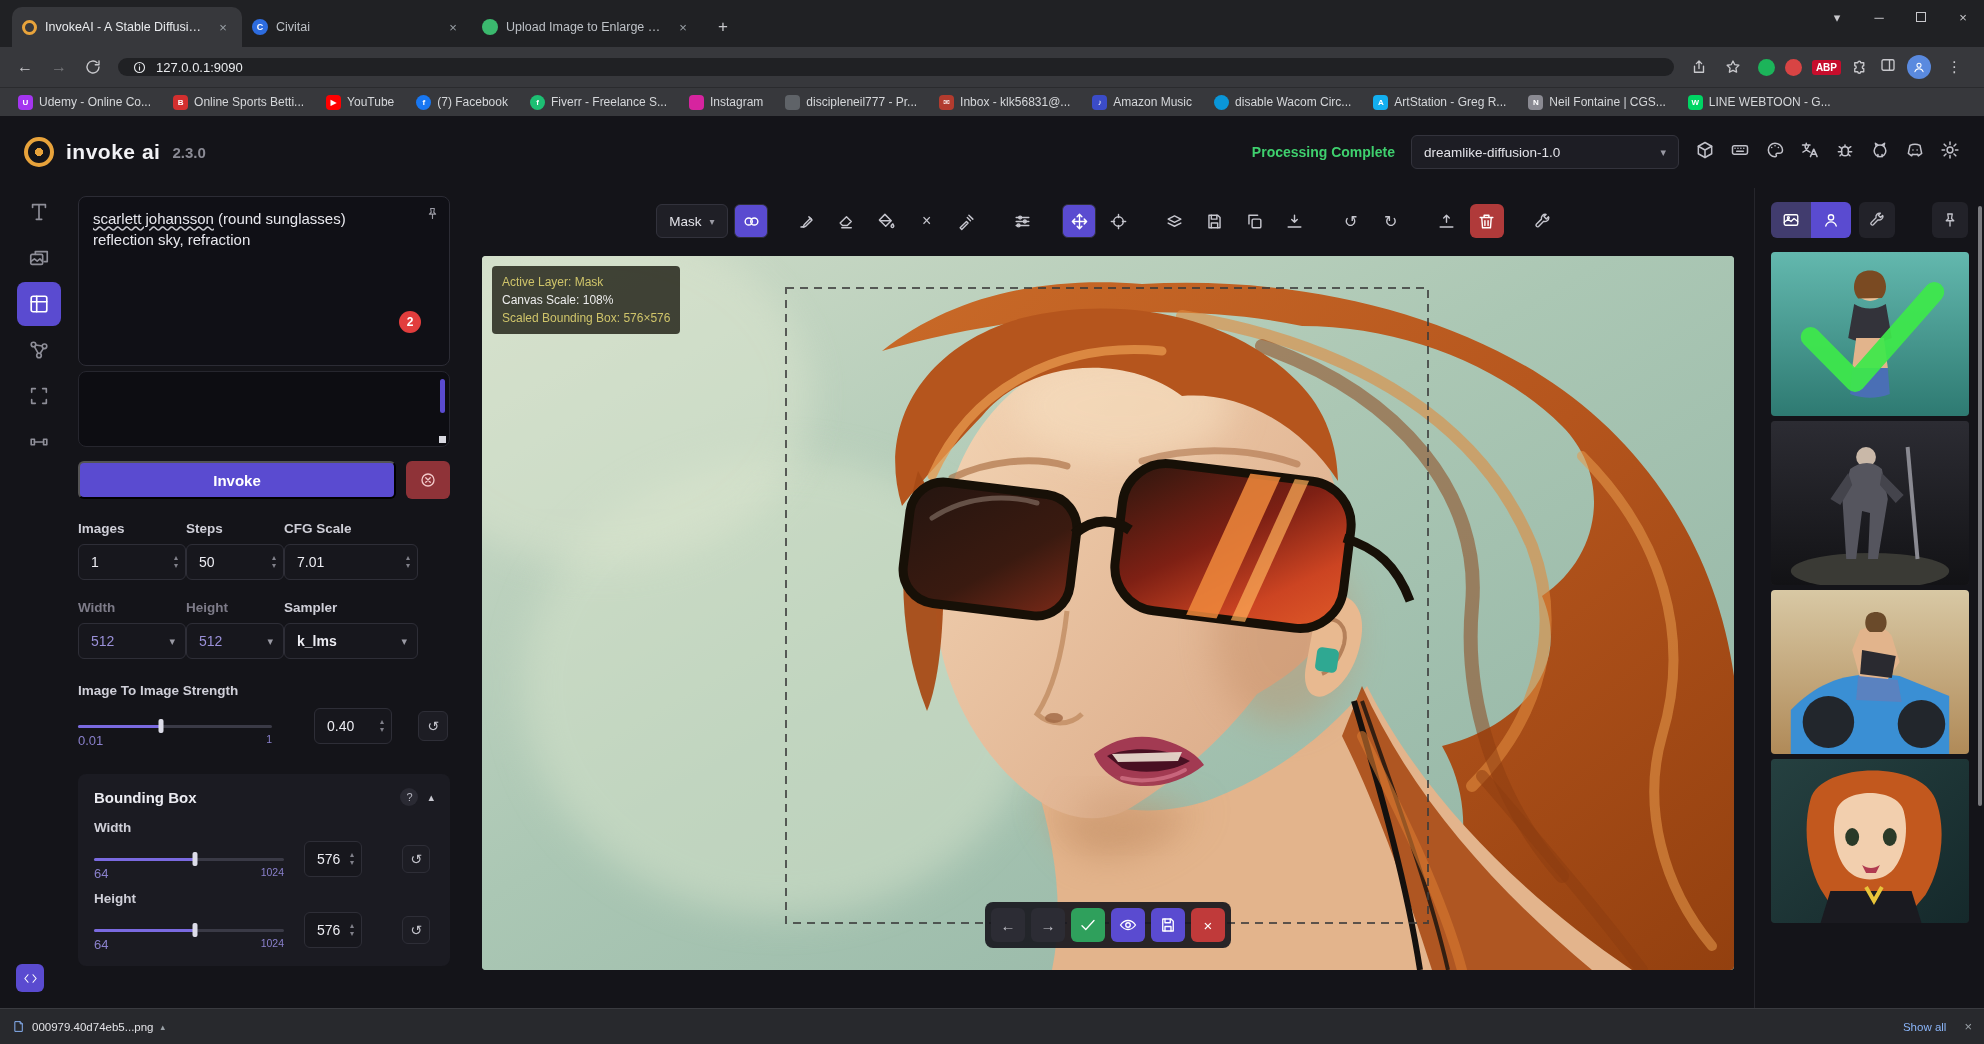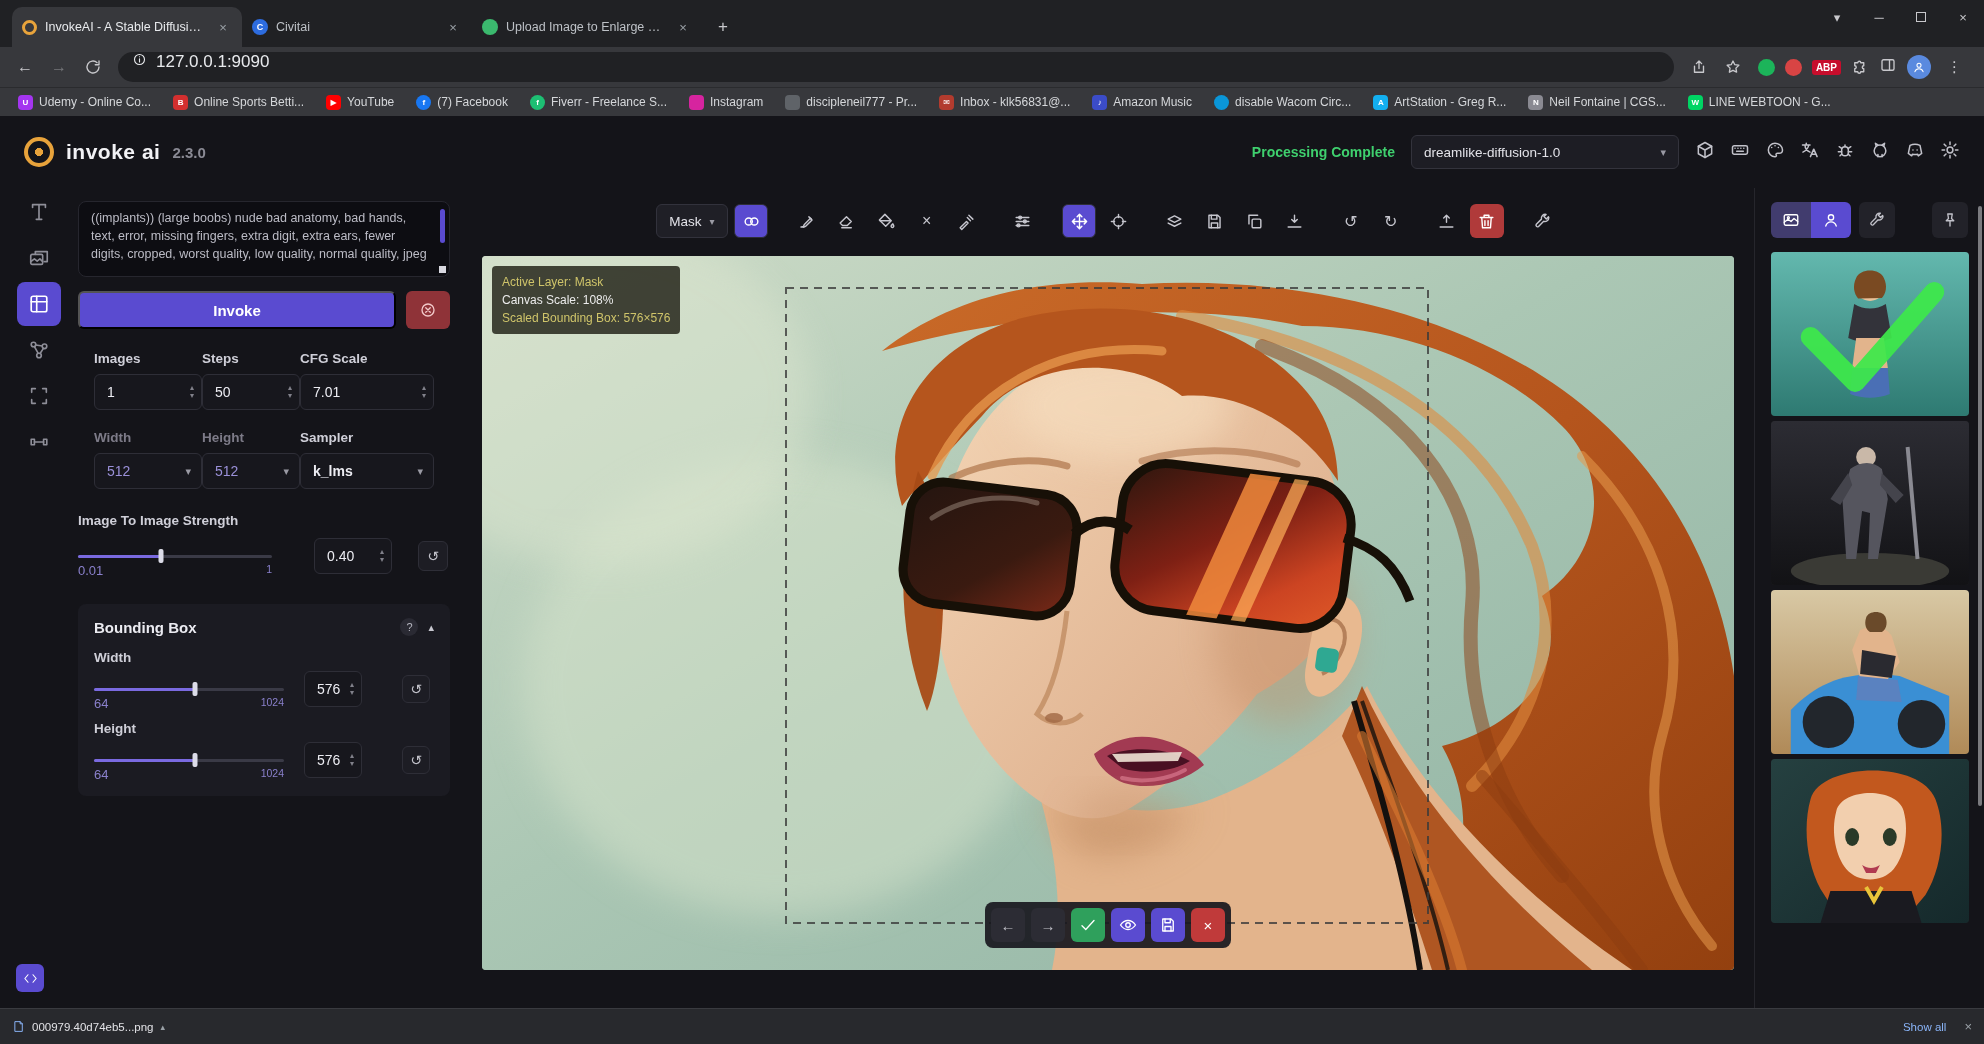--- a/index.html
+++ b/index.html
@@ -22,21 +22,21 @@
   .fav.ring{background:transparent;border:3px solid #e8a33b;border-radius:50%;width:15px;height:15px}
   .newtab{width:30px;height:30px;margin:0 0 5px 6px;display:flex;align-items:center;justify-content:center;color:#c8c8cc;font-size:17px;border-radius:50%}
   .win-controls{margin-left:auto;display:flex;align-self:flex-start}
   .win-btn{width:42px;height:34px;display:flex;align-items:center;justify-content:center;color:#c8c8cc;font-size:13px}
   .sq{width:10px;height:10px;border:1.5px solid #c8c8cc}
 
   
   .toolbar-row{height:40px;background:var(--chrome2);display:flex;align-items:center;padding:0 10px;gap:4px}
   .nav-btn{width:30px;height:30px;border-radius:50%;display:flex;align-items:center;justify-content:center;color:#c8c8cc;font-size:16px}
   .nav-btn.dim{color:#75767a}
-  .omnibox{flex:1;height:30px;background:var(--chrome1);border-radius:15px;display:flex;align-items:flex-start;gap:9px;padding:0 14px;margin:0 6px;color:#e8eaed;font-size:17px}
+  .omnibox{flex:1;height:18px;background:var(--chrome1);border-radius:15px;display:flex;align-items:center;gap:9px;padding:0 14px;margin:0 6px;color:#e8eaed;font-size:13px}
   .ext-row{display:flex;align-items:center;gap:10px;padding:0 6px}
   .ext-dot{width:17px;height:17px;border-radius:50%}
   .abp{height:15px;padding:0 4px;border-radius:3px;background:#c70d2c;color:#fff;font-size:10px;font-weight:bold;display:flex;align-items:center}
   .avatar{width:24px;height:24px;border-radius:50%;background:#5a8adf;display:flex;align-items:center;justify-content:center;color:#fff}
   .dots{color:#c8c8cc;font-size:15px;padding:0 6px}
 
   
   .bookmarks-row{height:30px;background:var(--chrome2);border-top:1px solid #2a2b2e;display:flex;align-items:center;gap:22px;padding:0 18px;font-size:12px;color:#d5d7da;overflow:hidden}
   .bm{display:flex;align-items:center;gap:6px;white-space:nowrap}
   .bm .fav{width:15px;height:15px;font-size:8px}
@@ -71,21 +71,21 @@
   .wavy{text-decoration:underline;text-decoration-style:wavy;text-decoration-color:#c9c9cf}
   .prompt-pin{position:absolute;top:9px;right:9px;color:#9a9aa4}
   .badge{position:absolute;right:28px;bottom:32px;width:22px;height:22px;border-radius:50%;background:#e23d3d;color:#fff;font-size:12px;font-weight:bold;display:flex;align-items:center;justify-content:center}
   .neg-box{position:relative;height:76px;background:#0d0d12;border:1px solid #26262e;border-radius:8px;margin-top:5px;padding:8px 22px 8px 12px;font-size:12.5px;line-height:1.42;color:#bcbcc6;overflow:hidden}
   .neg-thumb{position:absolute;right:4px;top:7px;width:5px;height:34px;border-radius:3px;background:var(--accent)}
   .neg-corner{position:absolute;right:3px;bottom:3px;width:7px;height:7px;background:#d8d8e0}
   .invoke-row{display:flex;gap:10px;margin-top:14px}
   .invoke-btn{flex:1;height:38px;border-radius:6px;background:var(--accent);color:#fff;font-size:15px;font-weight:600;display:flex;align-items:center;justify-content:center}
   .cancel-btn{width:44px;height:38px;border-radius:6px;background:#8f3338;color:#f2c9c9;display:flex;align-items:center;justify-content:center}
 
-  .col3{display:flex;justify-content:center;margin-top:22px}
+  .col3{display:flex;justify-content:flex-start;margin-top:22px}
   .c1{width:108px}.c2{width:98px}.c3{width:134px}
   .p-label{font-size:13.5px;font-weight:600;color:#cfcfd8;margin-bottom:8px;white-space:nowrap}
   .p-label.dim{color:#7d7b88}
   .num{height:36px;background:#17171d;border:1px solid #2e2e37;border-radius:6px;display:flex;align-items:center;padding:0 7px 0 12px;font-size:14px;color:#ececf2}
   .num .stepper{margin-left:auto;display:flex;flex-direction:column;color:#80808a;font-size:8px;line-height:1}
   .sel{height:36px;background:#17171d;border:1px solid #2e2e37;border-radius:6px;display:flex;align-items:center;padding:0 10px 0 12px;font-size:14px;color:#ececf2}
   .sel .chev{margin-left:auto;color:#9a9aa4;font-size:11px}
   .sel.dimval{color:#9a90d8}
 
   .strength{margin-top:24px}
@@ -379,23 +379,30 @@
         <span class="rail-spacer"></span>
         <span class="code-btn">
             <svg class="i" viewBox="0 0 24 24">
               <path d="M8 6L3 12l5 6M16 6l5 6-5 6"></path>
             </svg>
           </span>
       </div>
 
       <div class="options">
 
+        <div class="prompt-box">
+          <span class="wavy">scarlett johansson</span><span> (round sunglasses)</span>
+          <div>reflection sky, refraction</div>
+          <span class="prompt-pin"><svg class="i" style="width:15px;height:15px" viewBox="0 0 24 24">
+                <path d="M9 4h6l-1 6 3 3H7l3-3zM12 13v7"></path>
+              </svg></span>
+          <span class="badge">2</span>
+        </div>
 
         <div class="neg-box">
-          <span>((implants)) (large boobs) nude bad anatomy, bad hands, text, error, missing fingers, extra digit, extra ears, fewer digits, cropped, worst quality, low quality, normal quality, jpeg</span>
           <span class="neg-thumb"></span>
           <span class="neg-corner"></span>
         </div>
 
         <div class="invoke-row">
           <button class="invoke-btn">Invoke</button>
           <span class="cancel-btn">
               <svg class="i" viewBox="0 0 24 24">
                 <circle cx="12" cy="12" r="8"></circle>
                 <path d="M9 9l6 6M15 9l-6 6"></path>

